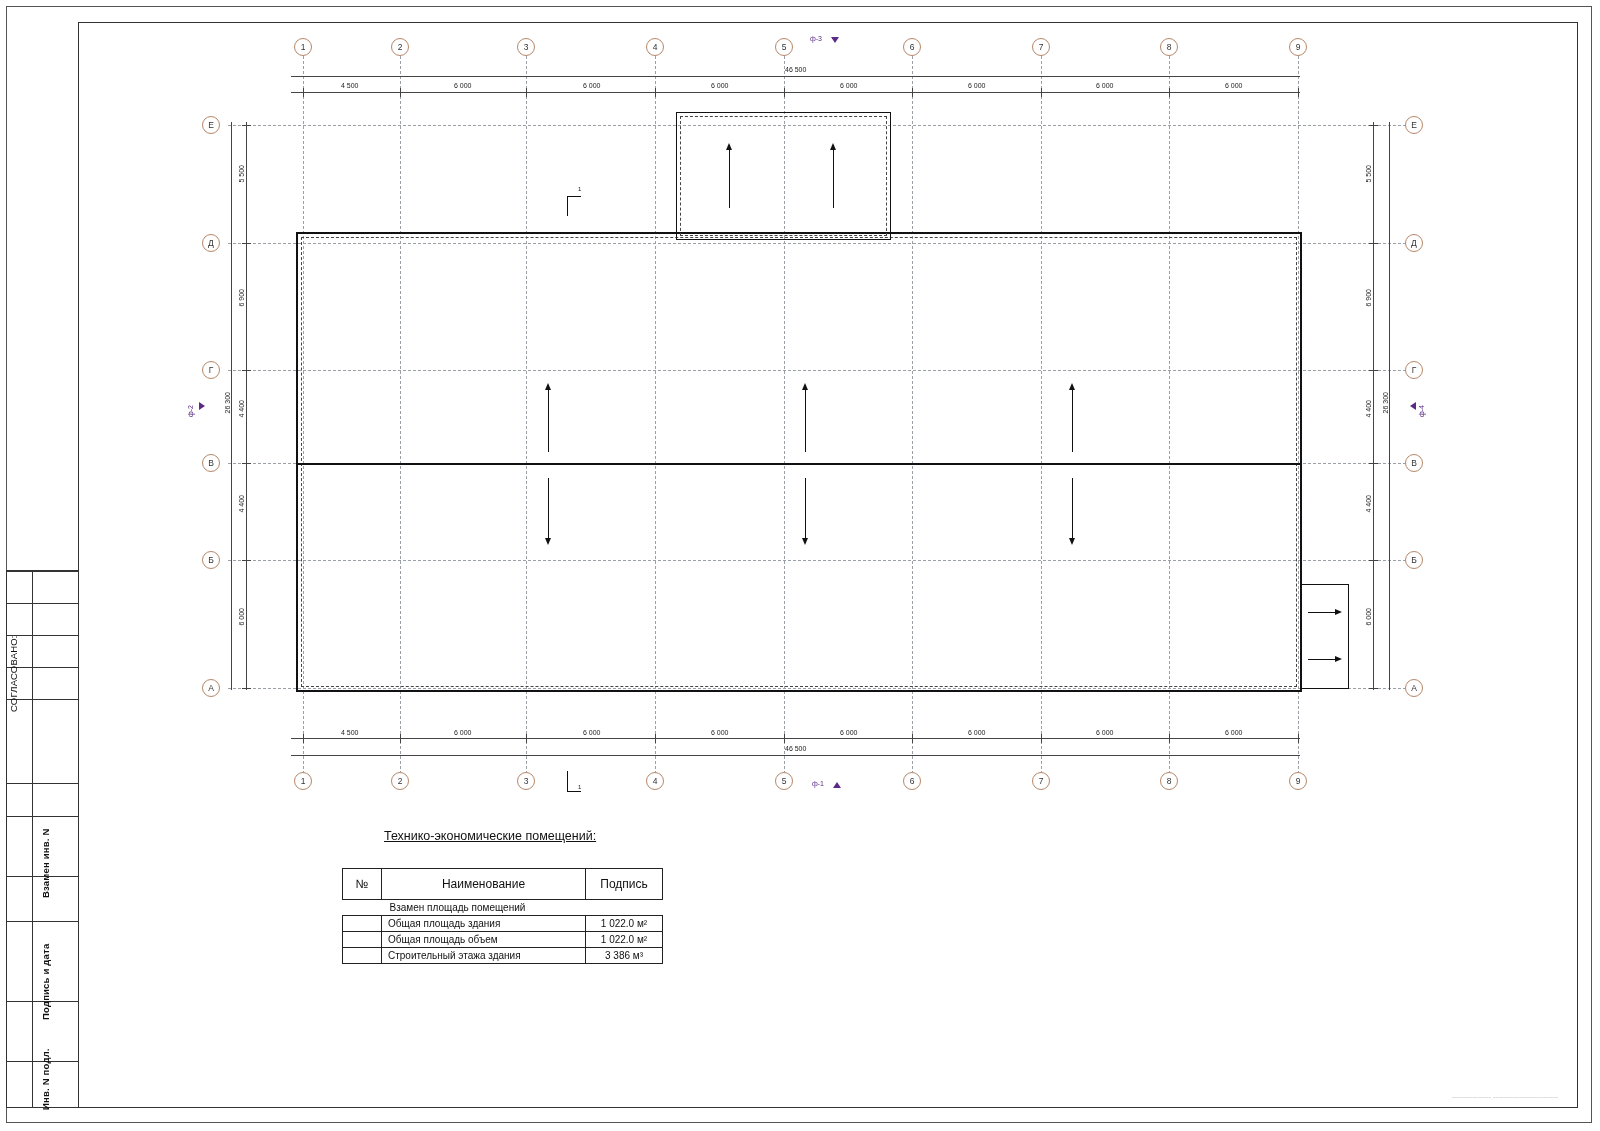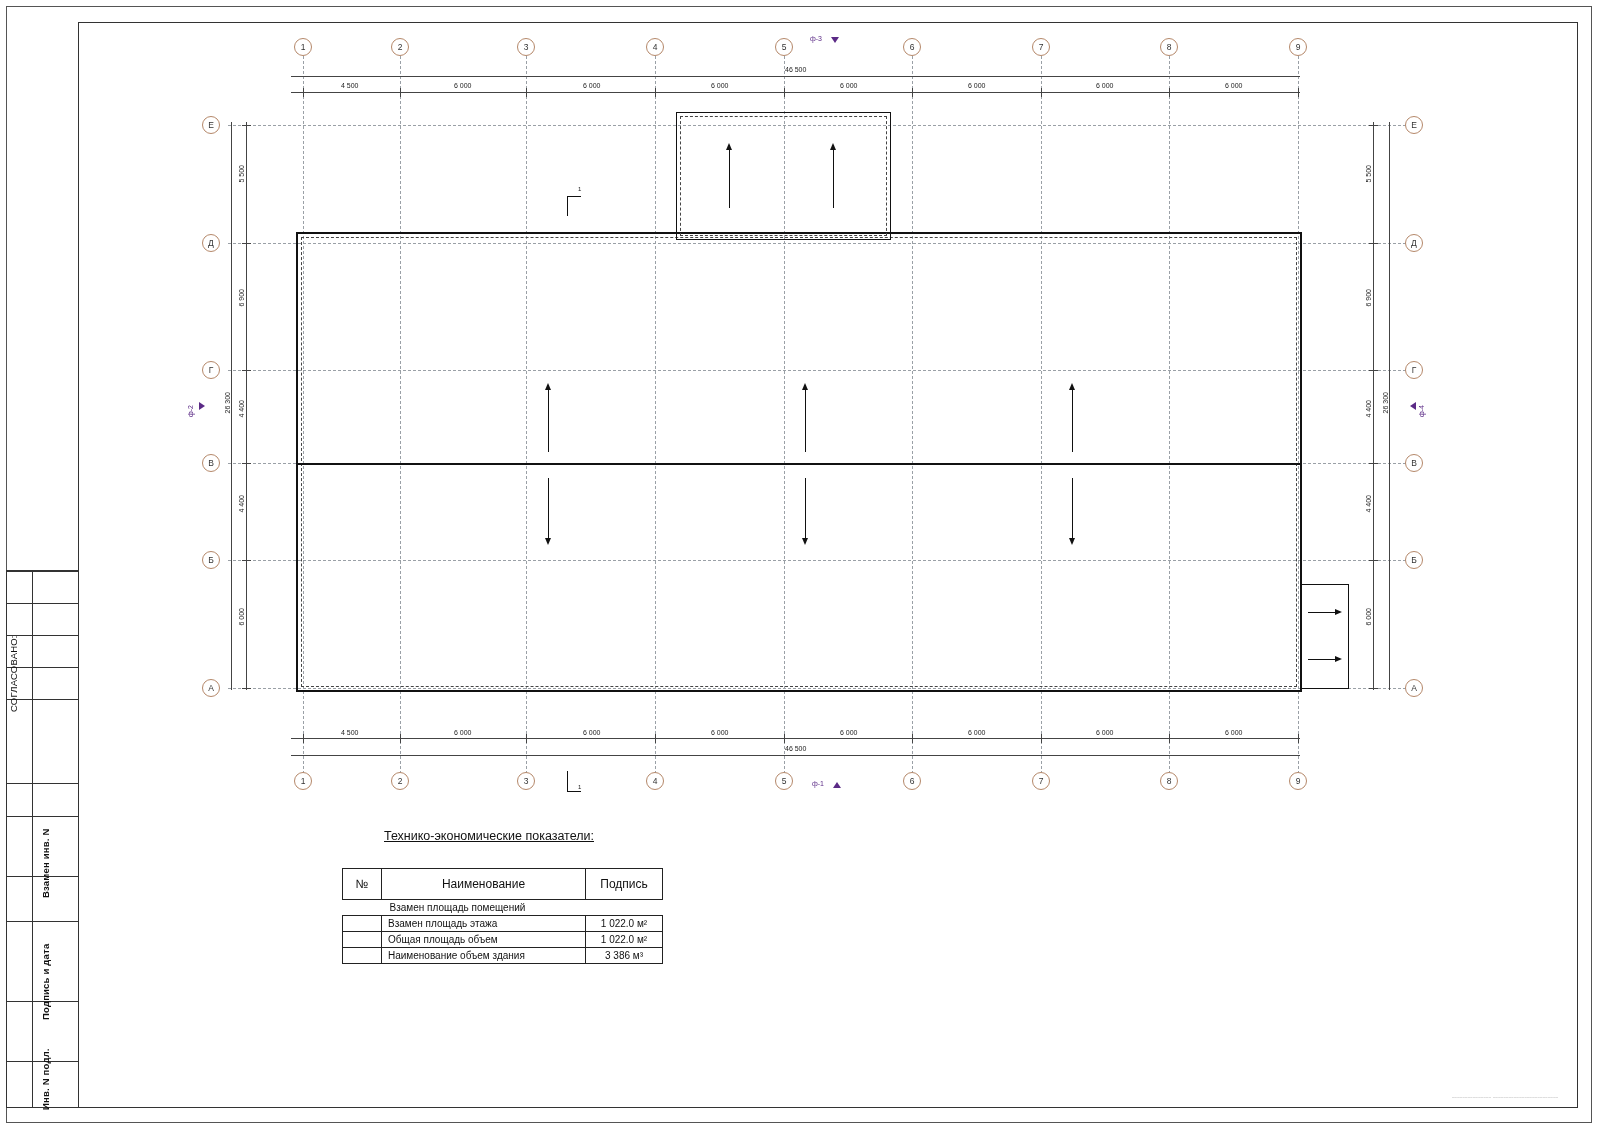--- a/index.html
+++ b/index.html
@@ -483,49 +483,49 @@
     <div class="hline-seg" style="left:567px; top:196px; width:1px; height:20px; border-top:none; border-left:1px solid #111;"></div>
     <div class="hline-seg" style="left:567px; top:196px; width:14px;"></div>
     <div class="cut-mark" style="left:578px; top:186px;">1</div>
 
     <div class="hline-seg" style="left:567px; top:771px; width:1px; height:20px; border-top:none; border-left:1px solid #111;"></div>
     <div class="hline-seg" style="left:567px; top:791px; width:14px;"></div>
     <div class="cut-mark" style="left:578px; top:784px;">1</div>
 
   </div>
 
-  <div class="tep-title">Технико-экономические показатели:</div>
+  <div class="tep-title">Технико-экономические помещений:</div>
 
   <table class="tep">
     <thead>
       <tr>
         <th class="num">№</th>
         <th class="name">Наименование</th>
         <th class="area">Подпись</th>
       </tr>
     </thead>
     <tbody>
       <tr class="nameonly">
         <td class="num"></td>
         <td class="name">Взамен площадь помещений</td>
         <td class="area"></td>
       </tr>
       <tr>
         <td class="num"></td>
-        <td class="name">Взамен площадь этажа</td>
+        <td class="name">Общая площадь здания</td>
         <td class="area">1 022.0 м²</td>
       </tr>
       <tr>
         <td class="num"></td>
         <td class="name">Общая площадь объем</td>
         <td class="area">1 022.0 м²</td>
       </tr>
       <tr>
         <td class="num"></td>
-        <td class="name">Наименование объем здания</td>
+        <td class="name">Строительный этажа здания</td>
         <td class="area">3 386 м³</td>
       </tr>
     </tbody>
   </table>
 
   <div class="bottom-scribble">_______________  _________________________</div>
 
 </div>
 
 </body></html>

